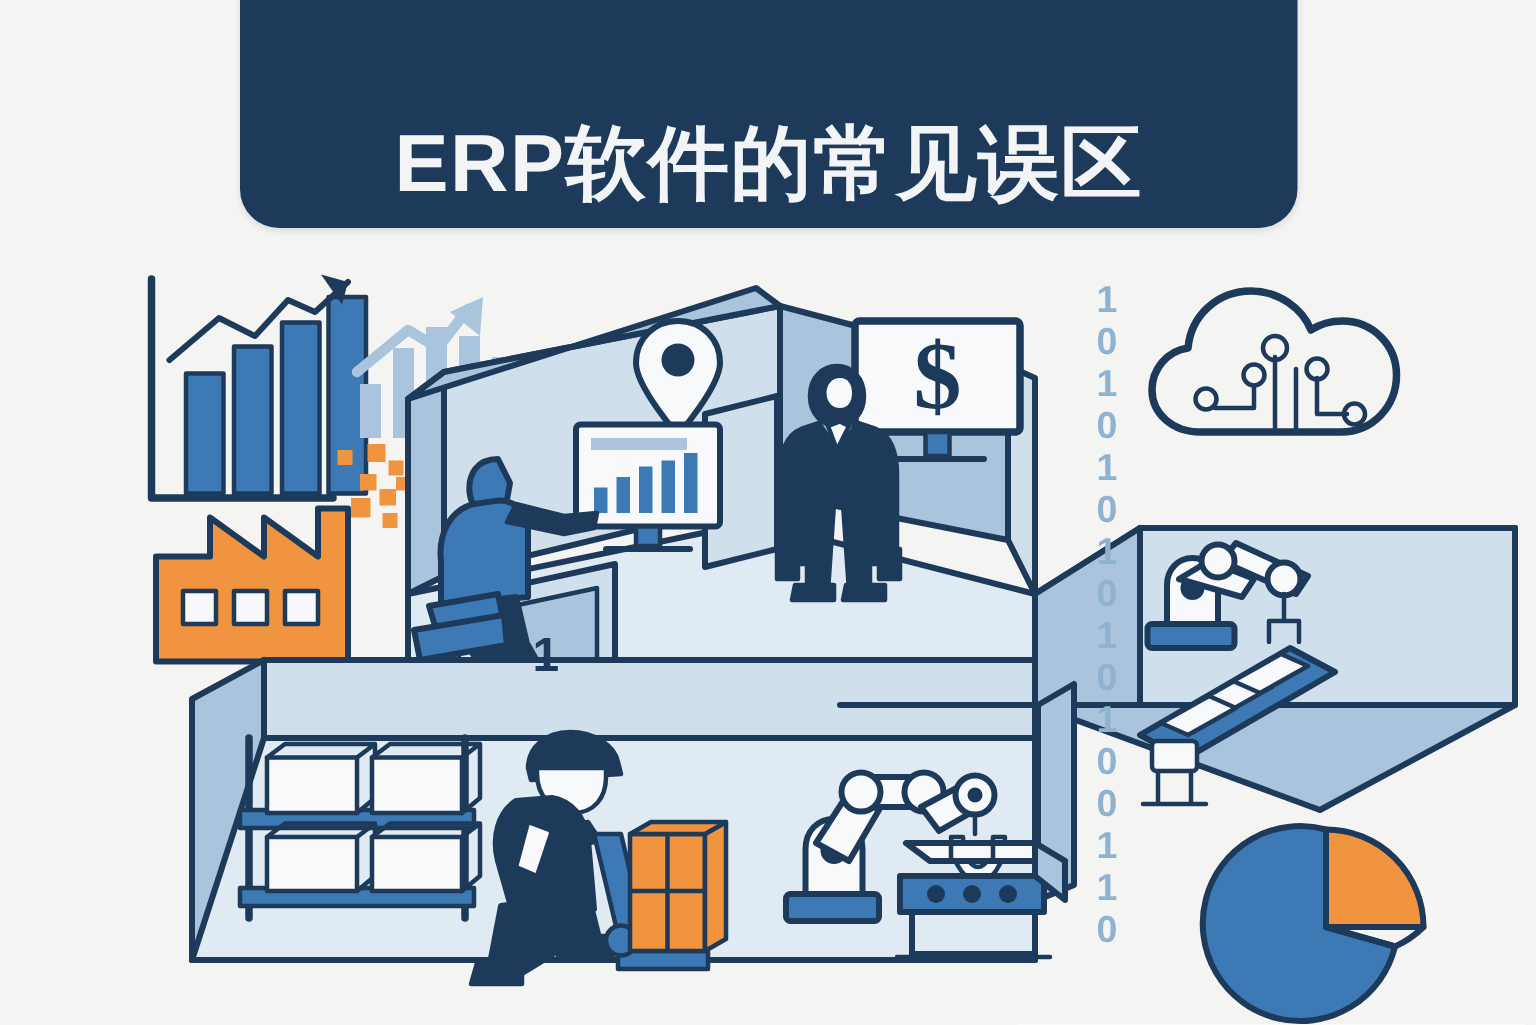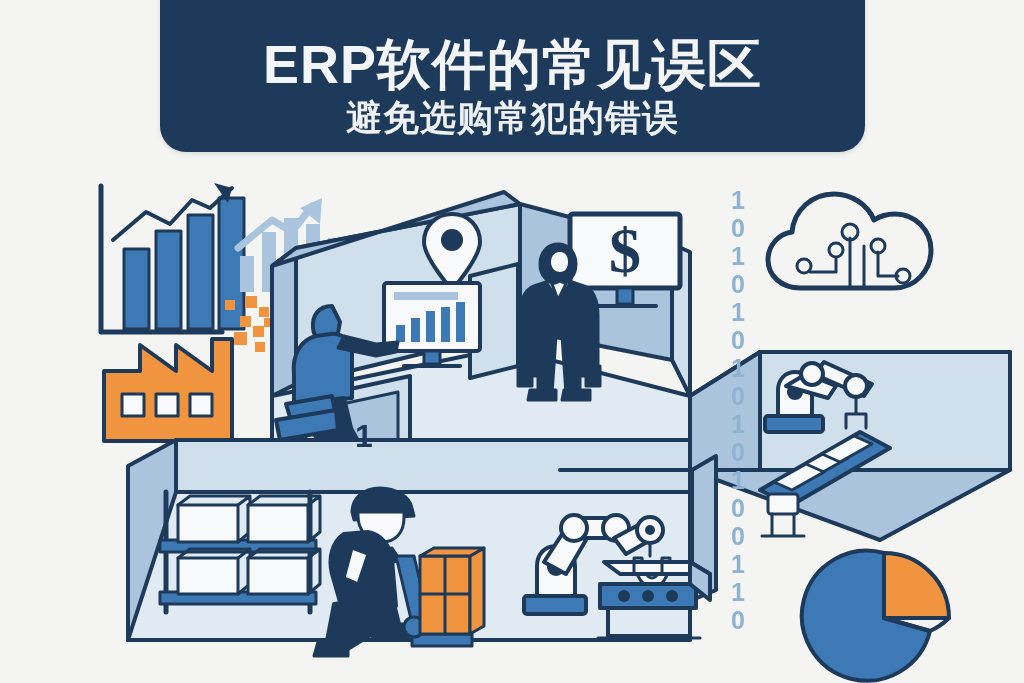--- a/index.html
+++ b/index.html
@@ -352,16 +352,15 @@
     </g>
 
   </svg>
 
   <div class="binary-col">1010101010100110</div>
 
   <div class="floor-number">1</div>
 
   <div class="title-banner">
     <div class="title-main">ERP软件的常见误区</div>
-    <div class="title-sub">避免选购常犯的错误</div>
   </div>
 
 </div>
 
 </body></html>

